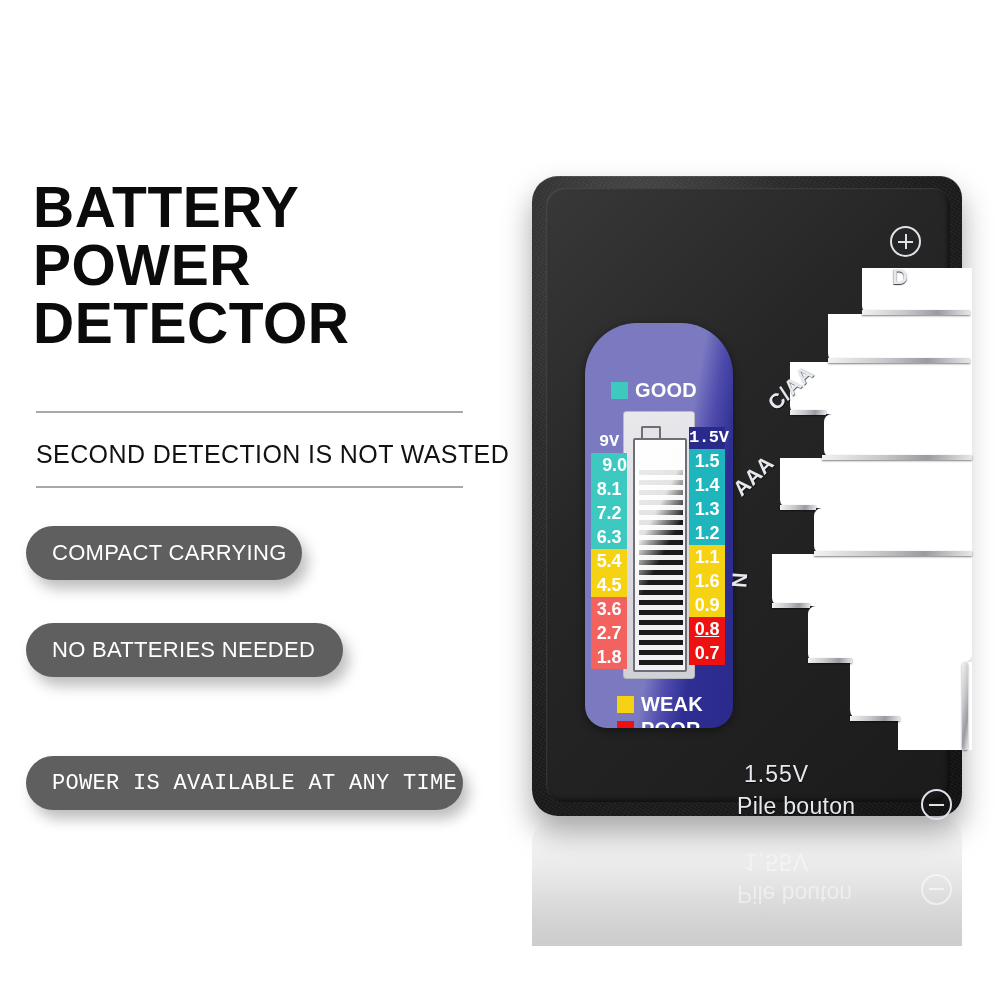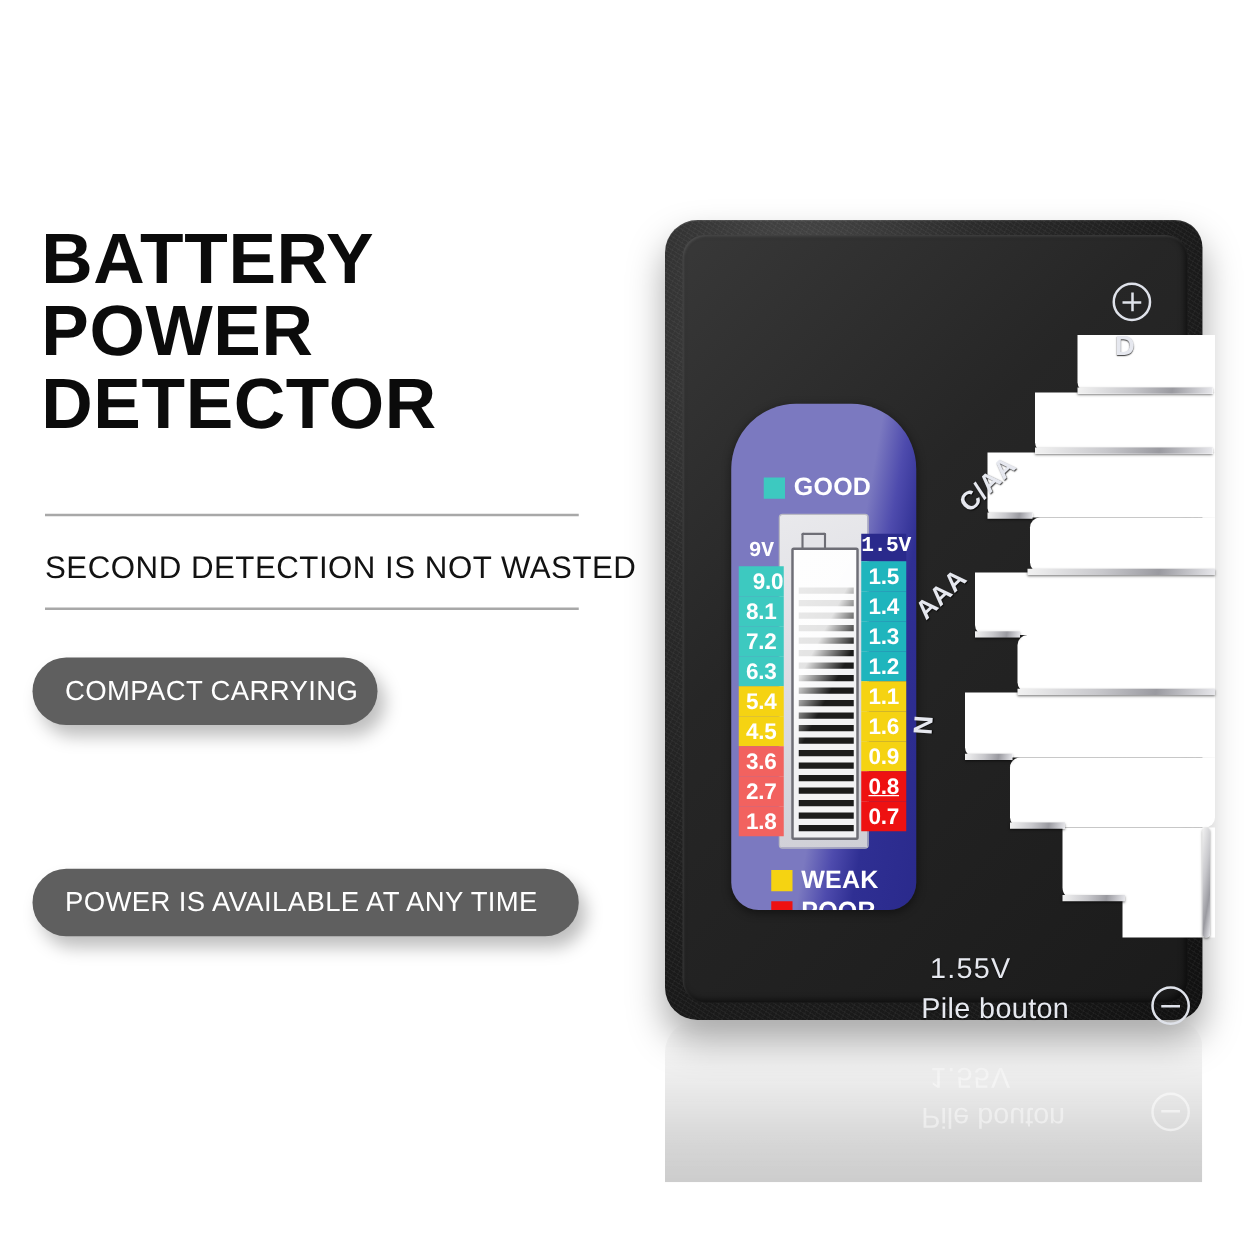--- a/index.html
+++ b/index.html
@@ -46,21 +46,21 @@
     padding: 0 26px;
     height: 54px;
     font-size: 22px;
     letter-spacing: 0.3px;
     font-weight: 500;
     white-space: nowrap;
     box-shadow: 6px 9px 14px rgba(0,0,0,0.26);
   }
   #pill-0 { left: 26px; top: 526px; width: 276px; }
   #pill-1 { left: 26px; top: 623px; width: 317px; }
-  #pill-2 { left: 26px; top: 695px; width: 437px; }
+  #pill-2 { left: 26px; top: 756px; width: 437px; font-family: Liberation Mono, monospace; }
   #pill-3 { left: 26px; top: 815px; width: 513px; }
 
   
   #device-wrap { position: absolute; left: 500px; top: 140px; width: 500px; height: 780px; }
 
   
   #device-body {
     position: absolute; left: 32px; top: 36px;
     width: 430px; height: 640px;
     background:
@@ -246,20 +246,23 @@
       <span class="hl-line">POWER</span>
       <span class="hl-line">DETECTOR</span>
     </div>
 
     <div id="rule-top"></div>
     <div id="subtitle">SECOND DETECTION IS NOT WASTED</div>
     <div id="rule-bottom"></div>
 
     <div class="pill" id="pill-0">
       <span>COMPACT CARRYING</span>
+    </div>
+    <div class="pill" id="pill-1">
+      <span>NO BATTERIES NEEDED</span>
     </div>
     <div class="pill" id="pill-2">
       <span>POWER IS AVAILABLE AT ANY TIME</span>
     </div>
   </div>
 
   <div id="device-wrap">
 
     <div id="reflection">
       <div id="refl-body"></div>

